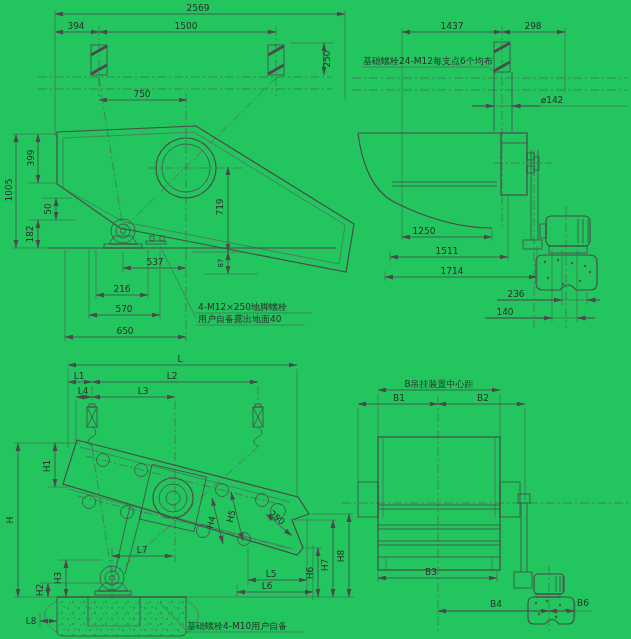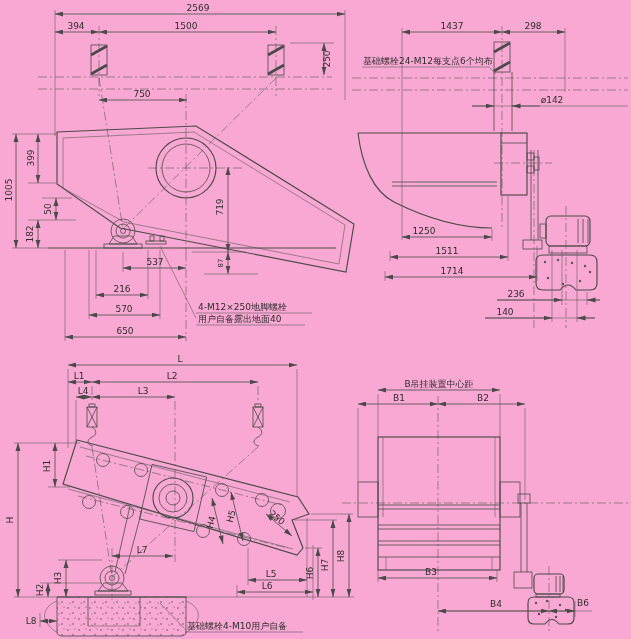--- a/index.html
+++ b/index.html
@@ -1,17 +1,17 @@
 <!DOCTYPE html>
 <html><head>
 <meta charset="utf-8">
 <style>
   *{margin:0;padding:0;box-sizing:border-box}
   body{background:#e9e9e9}
-  .wrap{width:631px;height:639px;background:#f9a8d4;position:relative;overflow:hidden;
+  .wrap{width:631px;height:639px;background:#22c55e;position:relative;overflow:hidden;
         font-family:"DejaVu Sans",sans-serif}
   svg{display:block}
   svg line,svg path,svg rect,svg circle,svg ellipse{fill:none;stroke:#4a4a4a;stroke-width:.8;stroke-linecap:butt}
   .b{stroke-width:1.15}
   .thin{stroke-width:.6;stroke:#5a5a5a}
   .cl{stroke-dasharray:9 3 2 3;stroke-width:.6;stroke:#585858}
   .band{stroke-width:2.6}
   .dim{marker-start:url(#mS);marker-end:url(#mE)}
   .de{marker-end:url(#mE)}
   .dotfill{fill:#555;stroke:none}

